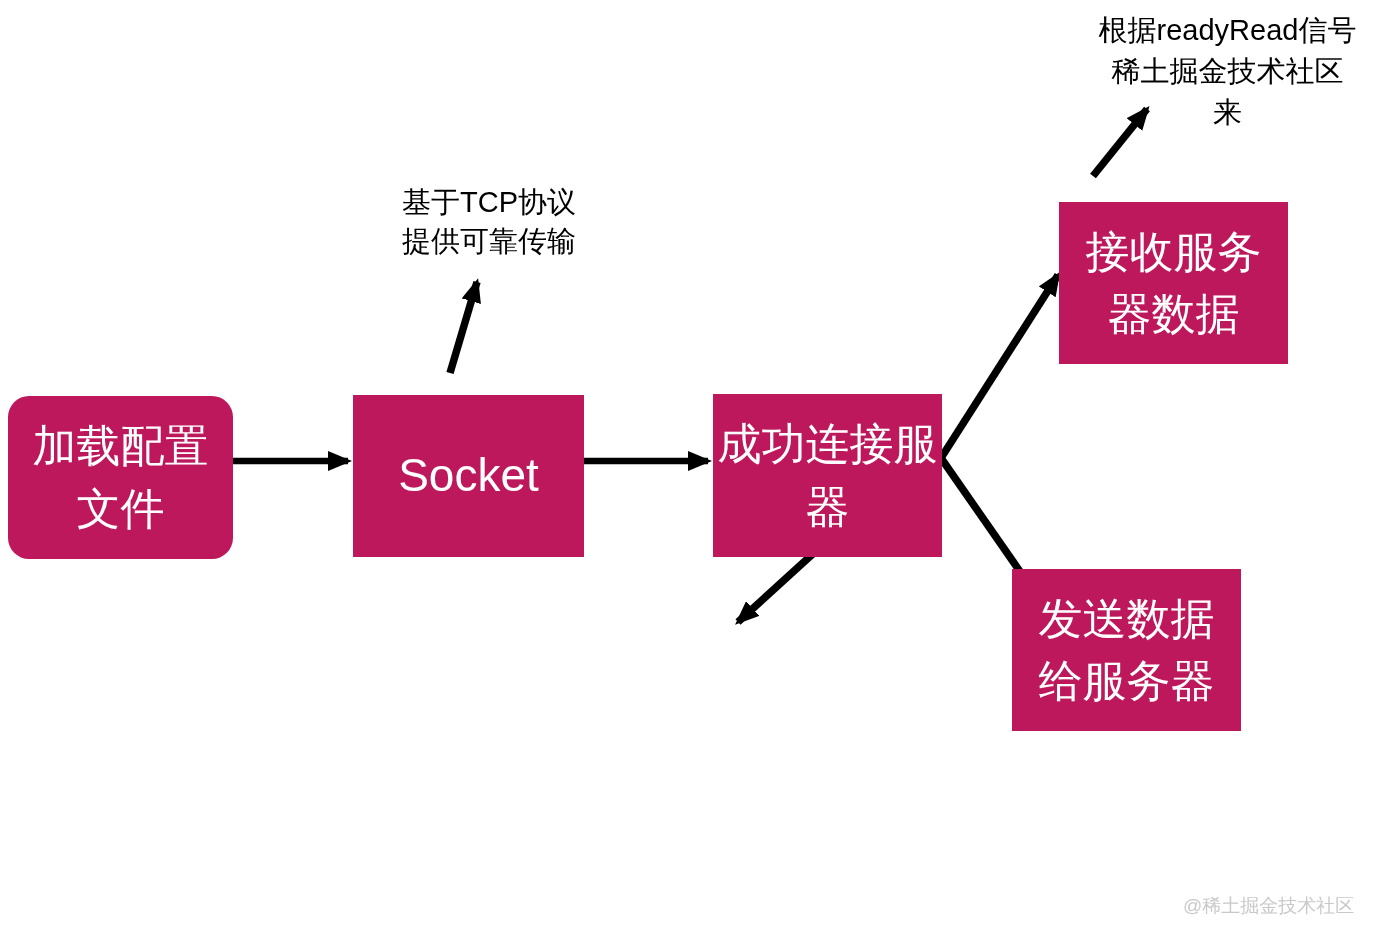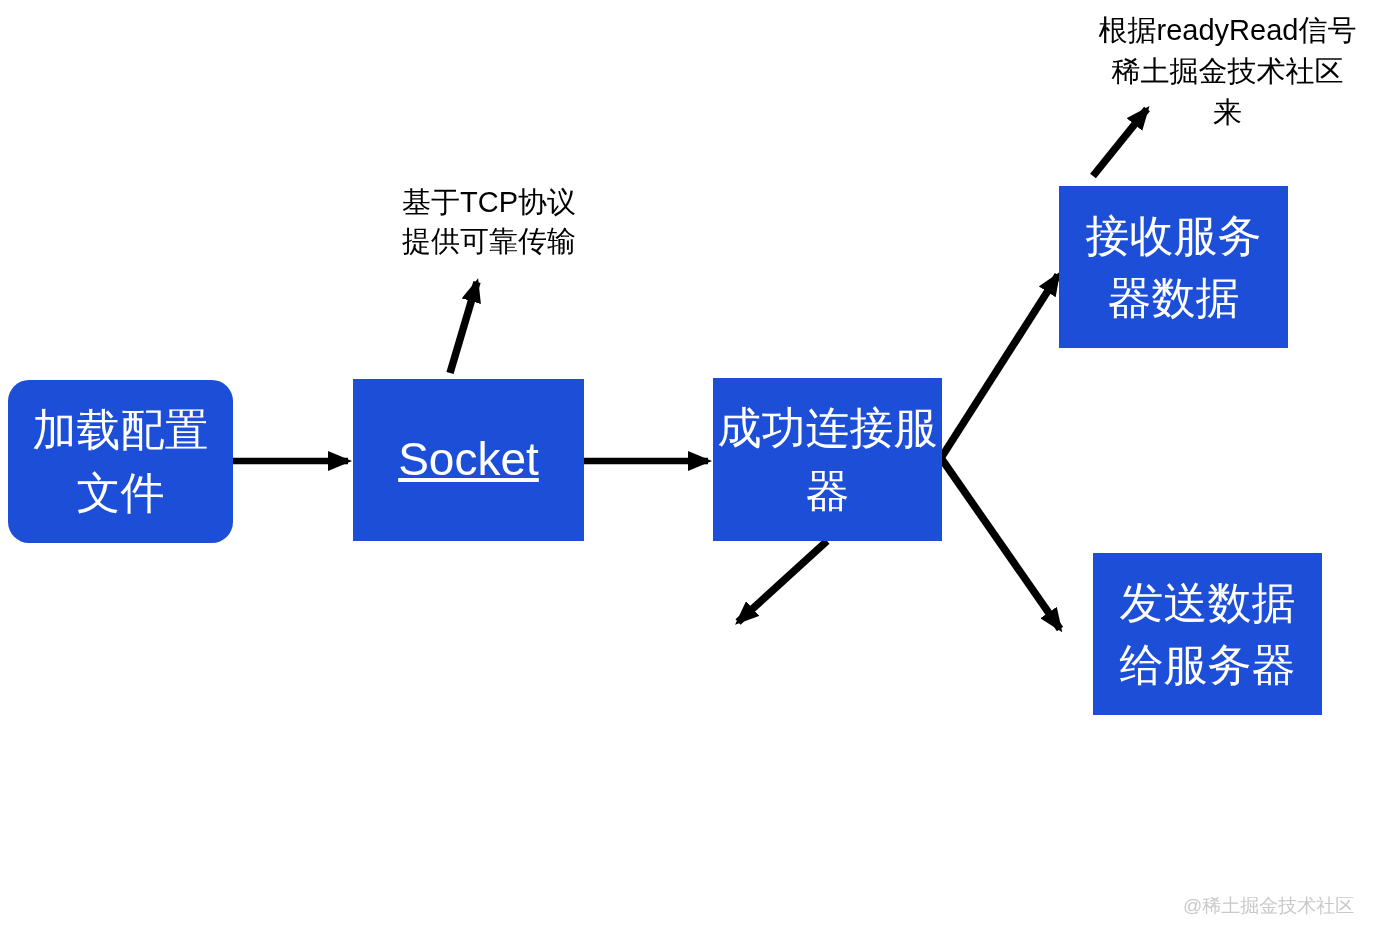--- a/index.html
+++ b/index.html
@@ -17,36 +17,37 @@
   }
   svg.arrow-layer {
     position: absolute;
     left: 0; top: 0;
     width: 1383px;
     height: 944px;
     pointer-events: none;
   }
   .node {
     position: absolute;
-    background: #1d4ed8;
+    background: #be185d;
     color: #ffffff;
     display: flex;
     align-items: center;
     justify-content: center;
     text-align: center;
     white-space: pre-line;
     font-size: 44px;
     line-height: 1.42;
     box-sizing: border-box;
+    margin-top: 16px;
   }
   #node-load    { left: 8px;    top: 380px; width: 225px; height: 163px; border-radius: 21px; }
-  #node-socket  { left: 353px;  top: 379px; width: 231px; height: 162px; font-size: 46px; text-decoration: underline; }
+  #node-socket  { left: 353px;  top: 379px; width: 231px; height: 162px; font-size: 46px; }
   #node-connect { left: 713px;  top: 378px; width: 229px; height: 163px; }
   #node-receive { left: 1059px; top: 186px; width: 229px; height: 162px; }
-  #node-send    { left: 1093px; top: 553px; width: 229px; height: 162px; }
+  #node-send    { left: 1012px; top: 553px; width: 229px; height: 162px; }
   .note {
     position: absolute;
     color: #000000;
     text-align: center;
     white-space: pre-line;
   }
   #note-tcp       { left: 364px;  top: 183px; width: 250px; font-size: 29px; line-height: 39px; }
   #note-readyread { left: 1072px; top: 10px;  width: 311px; font-size: 29px; line-height: 41px; }
   #note-connected { left: 586px;  top: 633px; width: 302px; font-size: 40px; line-height: 48px; }
   .watermark {

